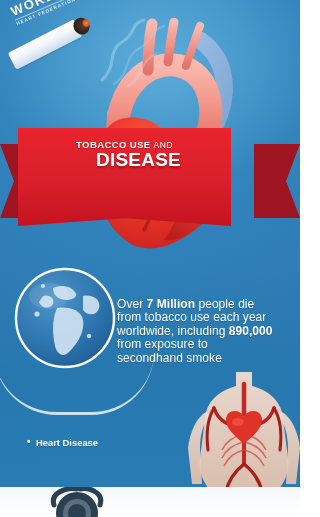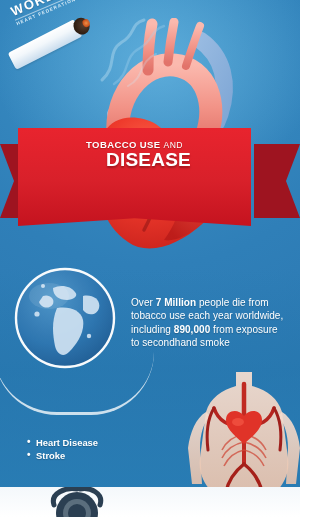--- a/index.html
+++ b/index.html
@@ -39,41 +39,41 @@
     background:radial-gradient(circle at 65% 50%, #5a4030 0%, #2d1d12 70%);
     border-radius:50%;}
   .cig .ember{position:absolute;left:80px;top:5px;width:7px;height:8px;
     background:radial-gradient(circle,#ff9a4d 0%, #d84f14 70%);border-radius:50%;opacity:.9;}
   .smoke{position:absolute;left:96px;top:18px;width:110px;height:70px;opacity:.55;}
   
   .ribbon{position:absolute;left:0;top:128px;width:300px;height:105px;}
   .ribbon .tail{position:absolute;top:16px;width:46px;height:74px;background:#9e1420;}
   .ribbon .tail.l{left:0;clip-path:polygon(0 0,100% 0,100% 100%,0 100%,14px 50%);}
   .ribbon .tail.r{right:0;clip-path:polygon(0 0,100% 0,calc(100% - 14px) 50%,100% 100%,0 100%);}
-  .ribbon .band{position:absolute;left:18px;top:0;width:233px;height:98px;
+  .ribbon .band{position:absolute;left:18px;top:0;width:213px;height:98px;
     background:linear-gradient(180deg,#e8242e 0%,#d8202a 55%,#c4131f 100%);
     clip-path:polygon(0 0,100% 0,100% 100%,50% 92%,0 100%);
     box-shadow:0 2px 6px rgba(0,0,0,.22);text-align:center;}
   .ribbon .band-inner{position:absolute;inset:0;display:flex;flex-direction:column;
     align-items:center;justify-content:flex-start;padding-top:11px;}
   .kicker{font-size:9.5px;font-weight:700;color:#ffffff;letter-spacing:.4px;
     text-transform:uppercase;text-shadow:0 1px 1px rgba(0,0,0,.25);}
   .kicker .and{font-weight:400;font-size:8.6px;}
   .title1{font-size:25px;font-weight:700;color:#ffffff;letter-spacing:-.4px;
     line-height:27px;margin-top:1px;text-shadow:0 2px 2px rgba(0,0,0,.28);}
   .title2{font-size:19px;font-weight:700;color:#ffffff;letter-spacing:.2px;
     line-height:20px;text-shadow:0 2px 2px rgba(0,0,0,.28);padding-left:28px;}
   
   .globe{position:absolute;left:13px;top:266px;width:104px;height:104px;}
   .arc{position:absolute;left:-6px;top:352px;width:160px;height:60px;
     border-bottom:3px solid rgba(255,255,255,.85);
     border-radius:0 0 90px 90px;opacity:.9;}
   
-  .stat{position:absolute;left:131px;top:286px;width:156px;color:#ffffff;
-    font-size:10px;line-height:13.4px;letter-spacing:.05px;
+  .stat{position:absolute;left:117px;top:286px;width:156px;color:#ffffff;
+    font-size:12px;line-height:13.4px;letter-spacing:.05px;
     text-shadow:0 1px 1px rgba(0,0,0,.2);}
   .stat b{font-weight:700;}
   
   .body-fig{position:absolute;left:188px;top:372px;width:112px;height:132px;}
   
   .lower{position:absolute;left:14px;top:412px;width:178px;color:#ffffff;
     font-size:8.6px;line-height:12.4px;text-shadow:0 1px 1px rgba(0,0,0,.22);}
   .lower b{font-weight:700;}
   .bullets{margin-top:24px;padding-left:22px;}
   .bullets li{font-size:9.4px;font-weight:700;line-height:13px;list-style:none;
@@ -243,21 +243,20 @@
 
       <path d="M56 44 C50 36,38 38,38 48 C38 58,50 66,56 72
                C62 66,74 58,74 48 C74 38,62 36,56 44 Z" fill="#e03328"></path>
       <ellipse cx="50" cy="50" rx="6" ry="4" fill="#ff6a54" opacity=".45"></ellipse>
     </svg>
   </div>
 
   <div class="lower">
     <ul class="bullets">
       <li>Heart Disease</li>
-      <li>Stroke</li>
     </ul>
   </div>
 
   <div class="bottom-band"></div>
   <div class="stetho">
     <svg width="74" height="46" viewBox="0 0 74 46">
       <circle cx="37" cy="26" r="21" fill="#2b3f52"></circle>
       <circle cx="37" cy="26" r="14" fill="#5b6e7d"></circle>
       <circle cx="37" cy="26" r="9" fill="#2b3f52"></circle>
       <path d="M14 18 C10 6,26 0,37 2" fill="none" stroke="#2b3f52" stroke-width="5" stroke-linecap="round"></path>

